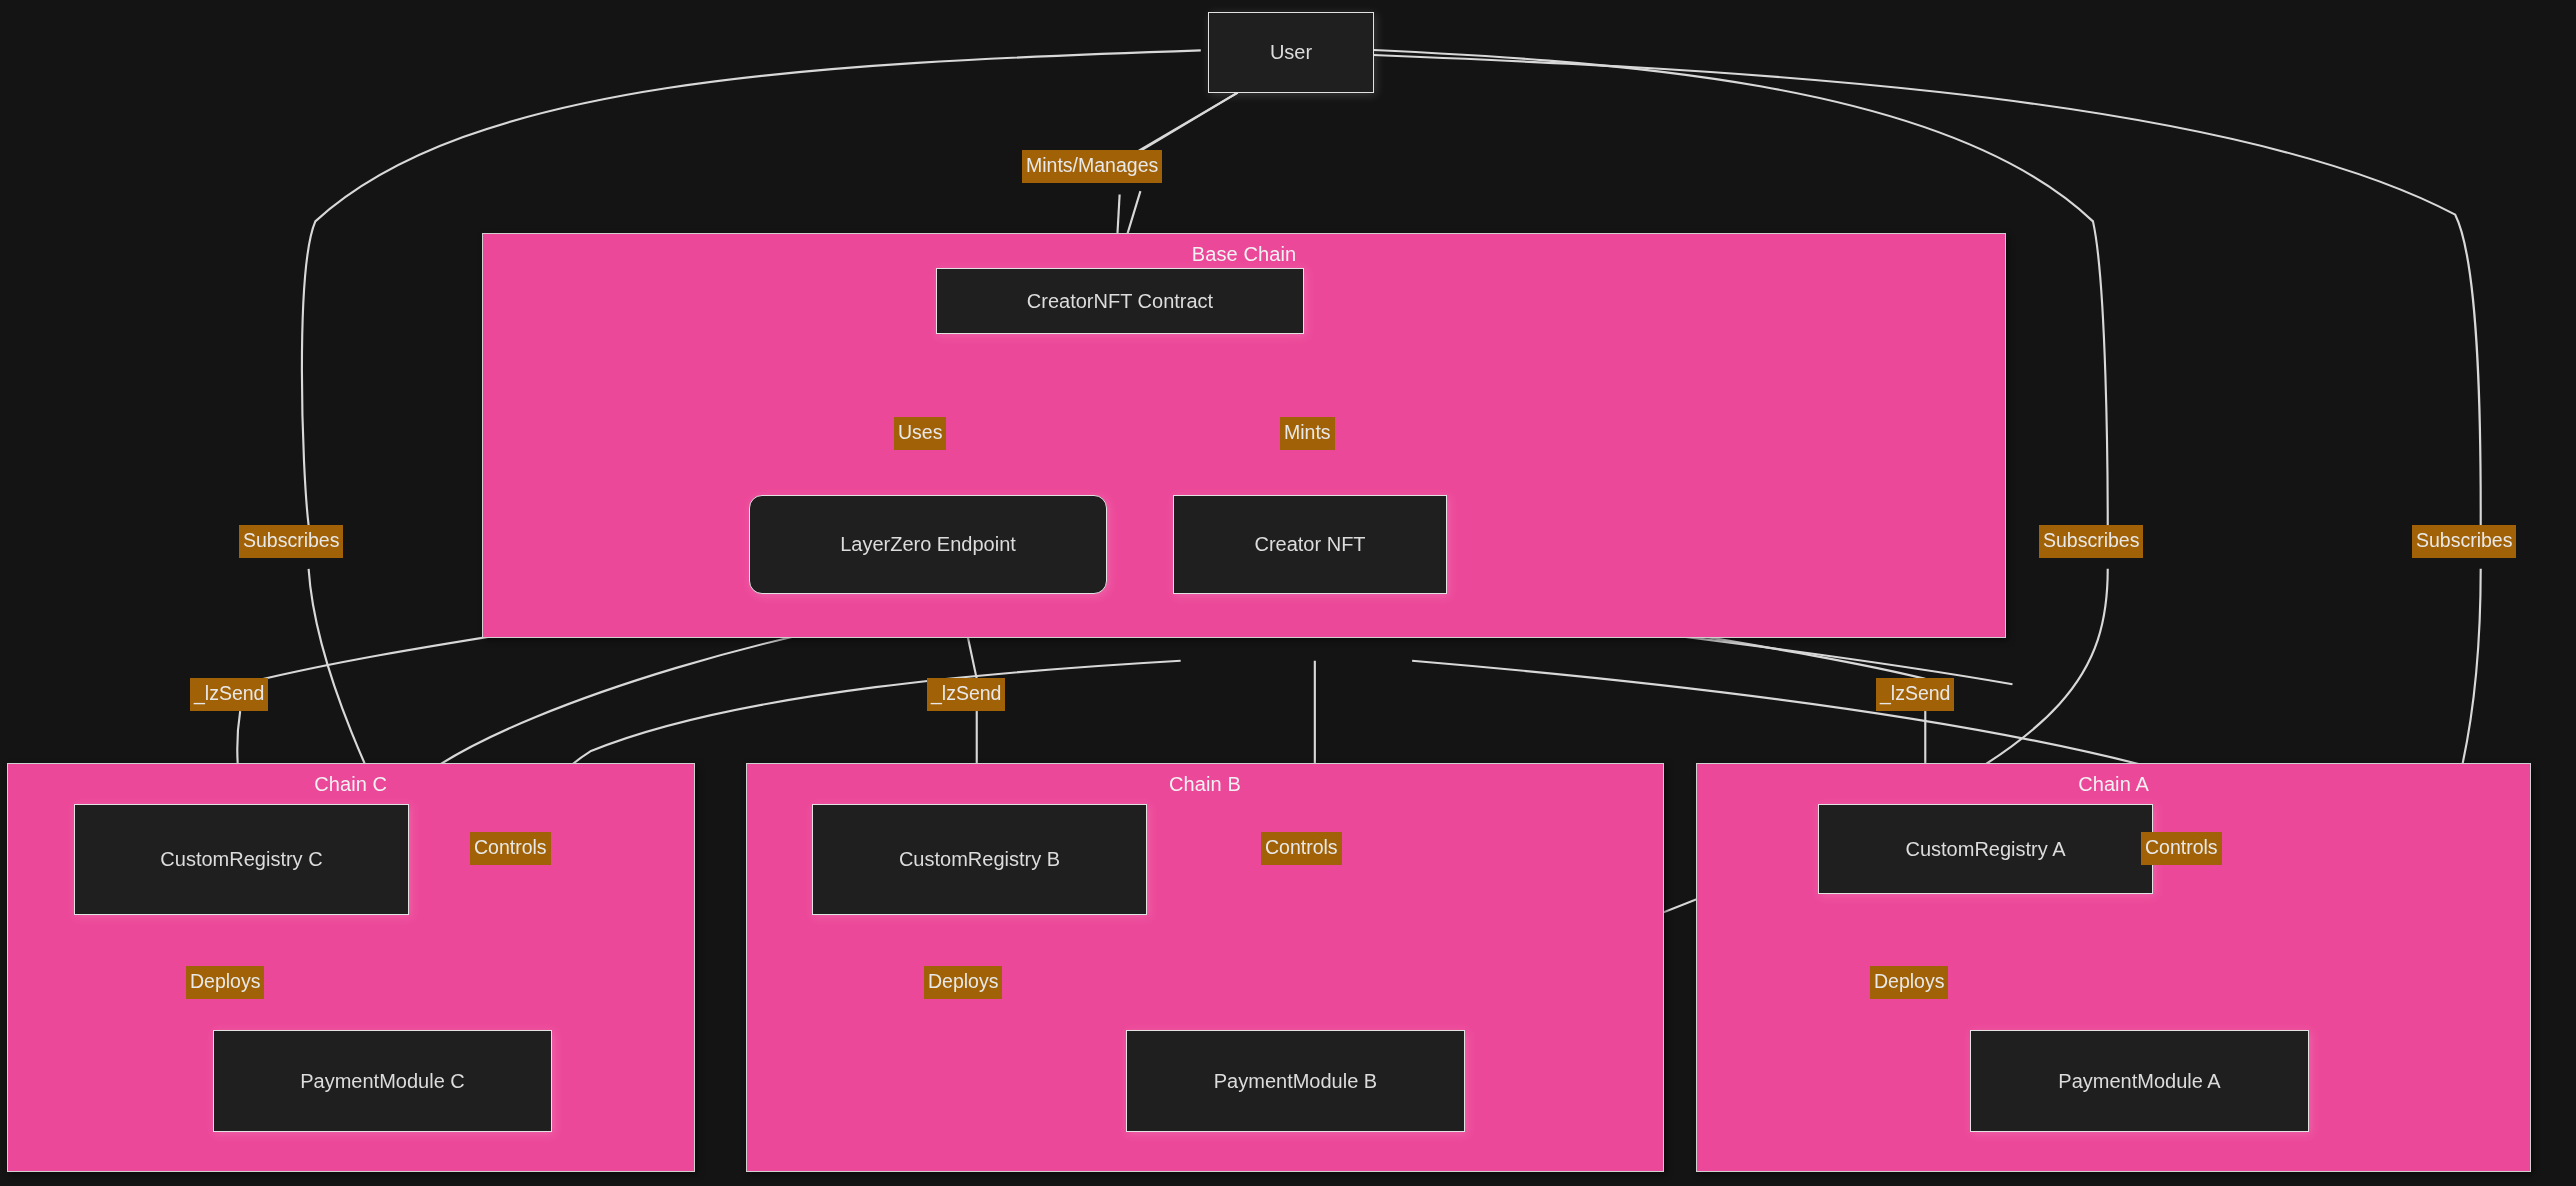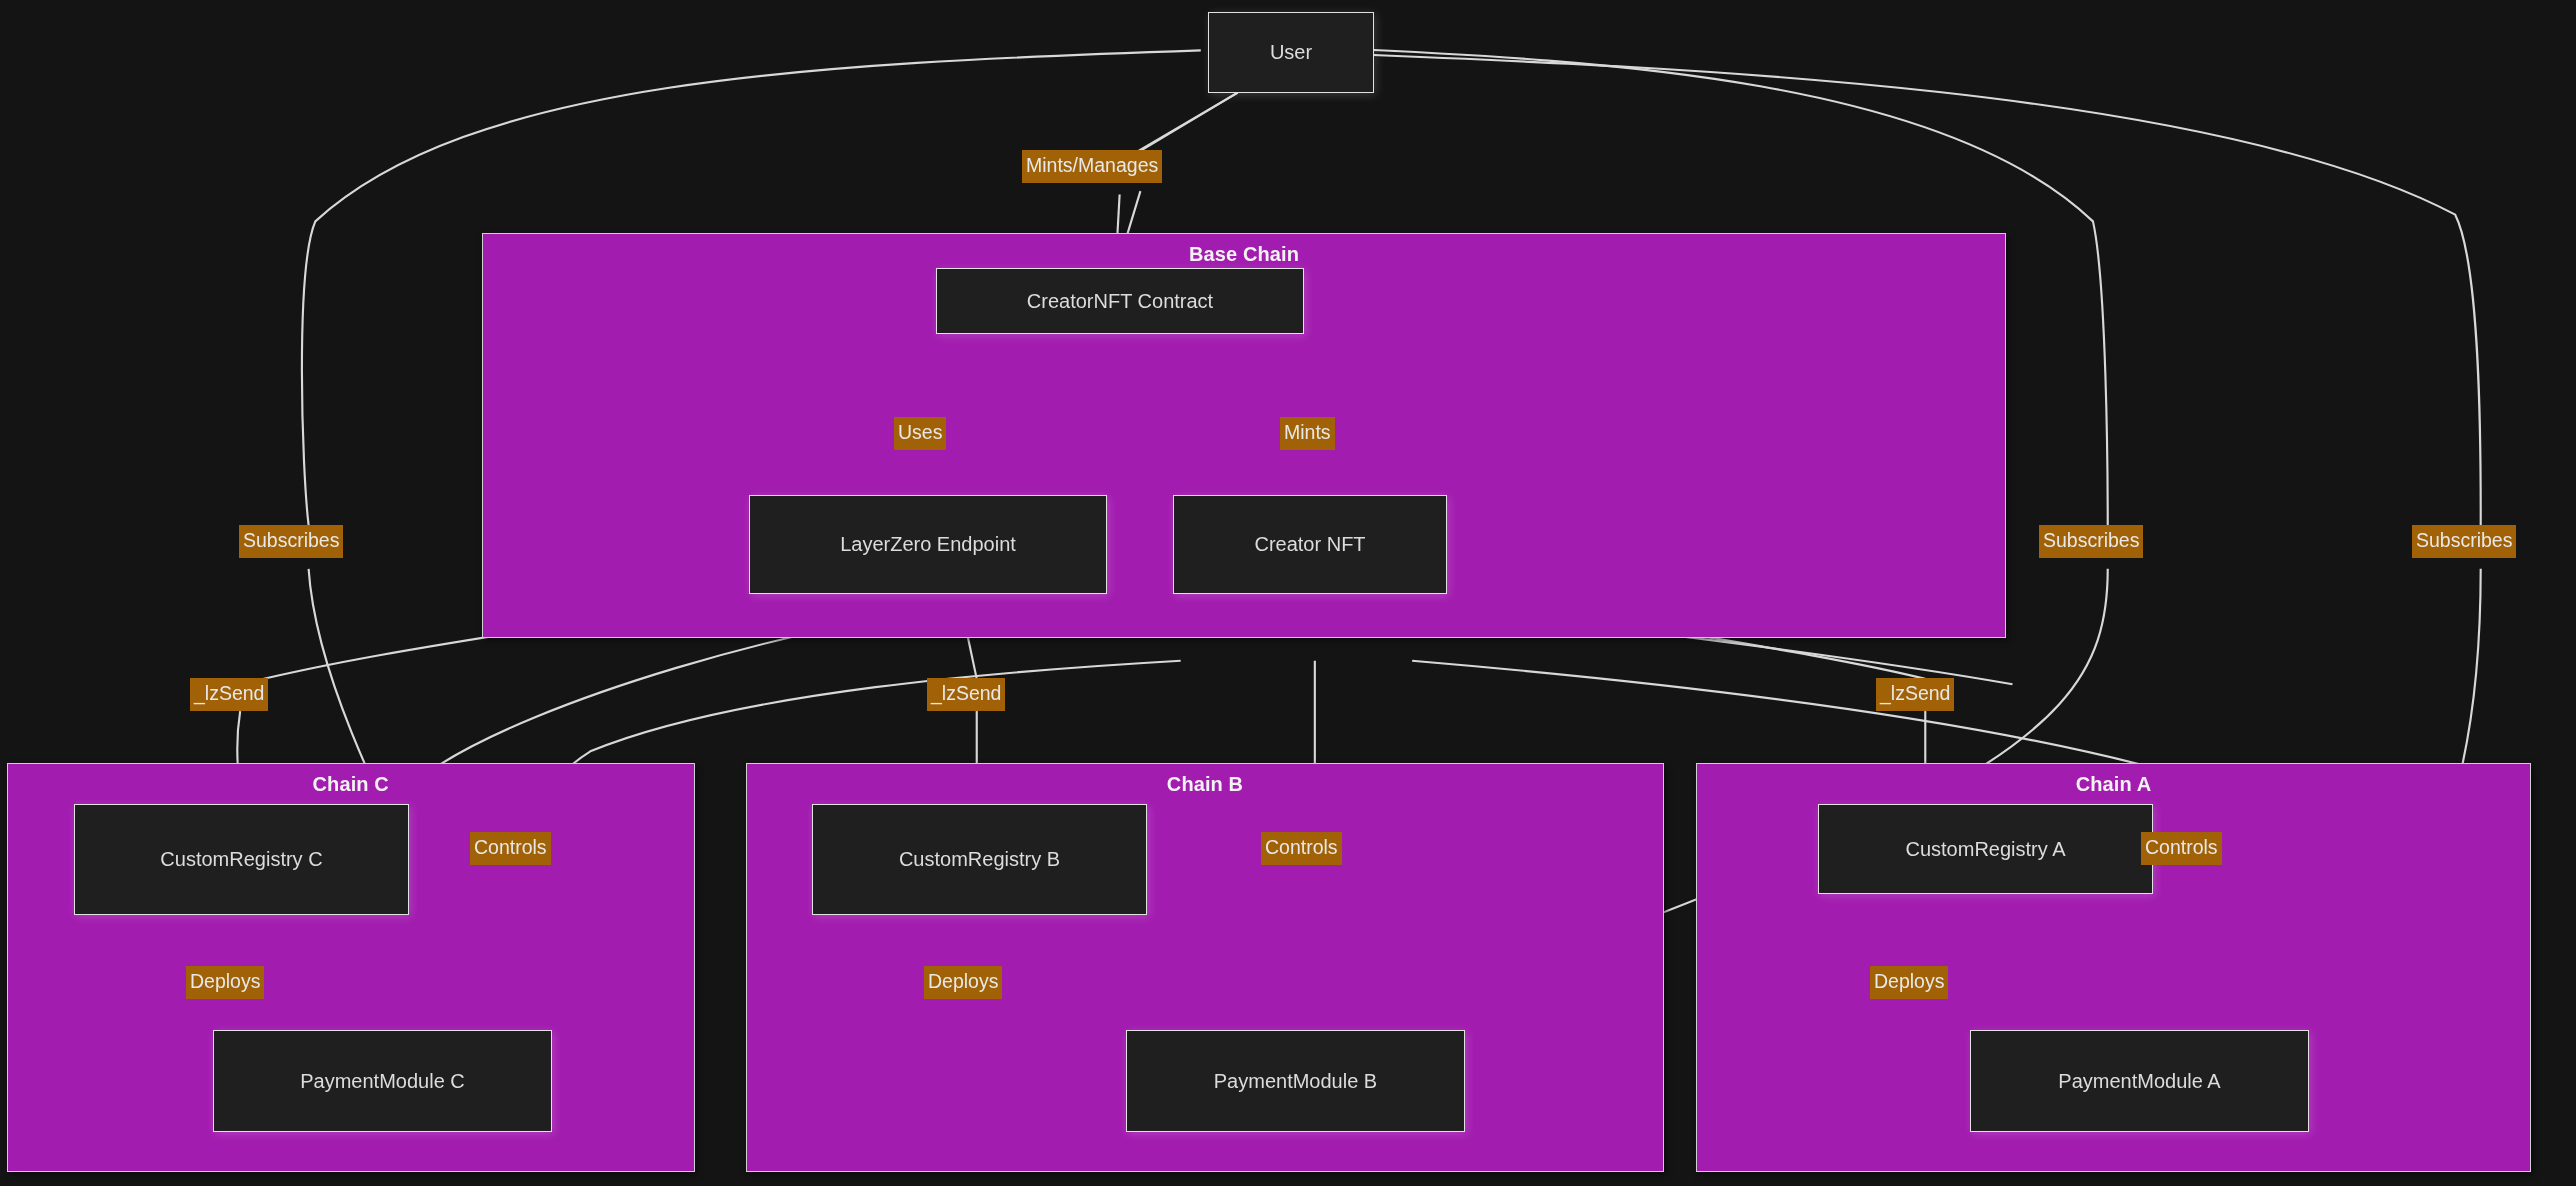--- a/index.html
+++ b/index.html
@@ -22,25 +22,24 @@
     height: 1186px;
     pointer-events: none;
   }
   .edge-path {
     fill: none;
     stroke: #d8d8d8;
     stroke-width: 3.2;
   }
   .cluster {
     position: absolute;
-    background: #a21caf;
+    background: #ec4899;
     border: 1.3px solid #d0d0d0;
     box-shadow: 2.7px 2.7px 6.7px rgba(0,0,0,0.55);
     box-sizing: border-box;
-    font-weight: bold;
   }
   .cluster-title {
     position: absolute;
     top: 9.4px;
     left: 0;
     width: 100%;
     text-align: center;
     color: #f2f2f2;
     font-size: 20px;
     letter-spacing: 0.1px;
@@ -152,21 +151,21 @@
   </div>
 
   <div class="node" style="left:1208px; top:12px; width:166px; height:81px;">
     <span>User</span>
   </div>
 
   <div class="node" style="left:936px; top:268px; width:368px; height:66px;">
     <span>CreatorNFT Contract</span>
   </div>
 
-  <div class="node" style="left:749px; top:495px; width:358px; height:99px;">
+  <div class="node" style="left:749px; top:495px; width:358px; height:99px;border-radius:13px;">
     <span>LayerZero Endpoint</span>
   </div>
 
   <div class="node" style="left:1173px; top:495px; width:274px; height:99px;">
     <span>Creator NFT</span>
   </div>
 
   <div class="node" style="left:74px; top:804px; width:335px; height:111px;">
     <span>CustomRegistry C</span>
   </div>

